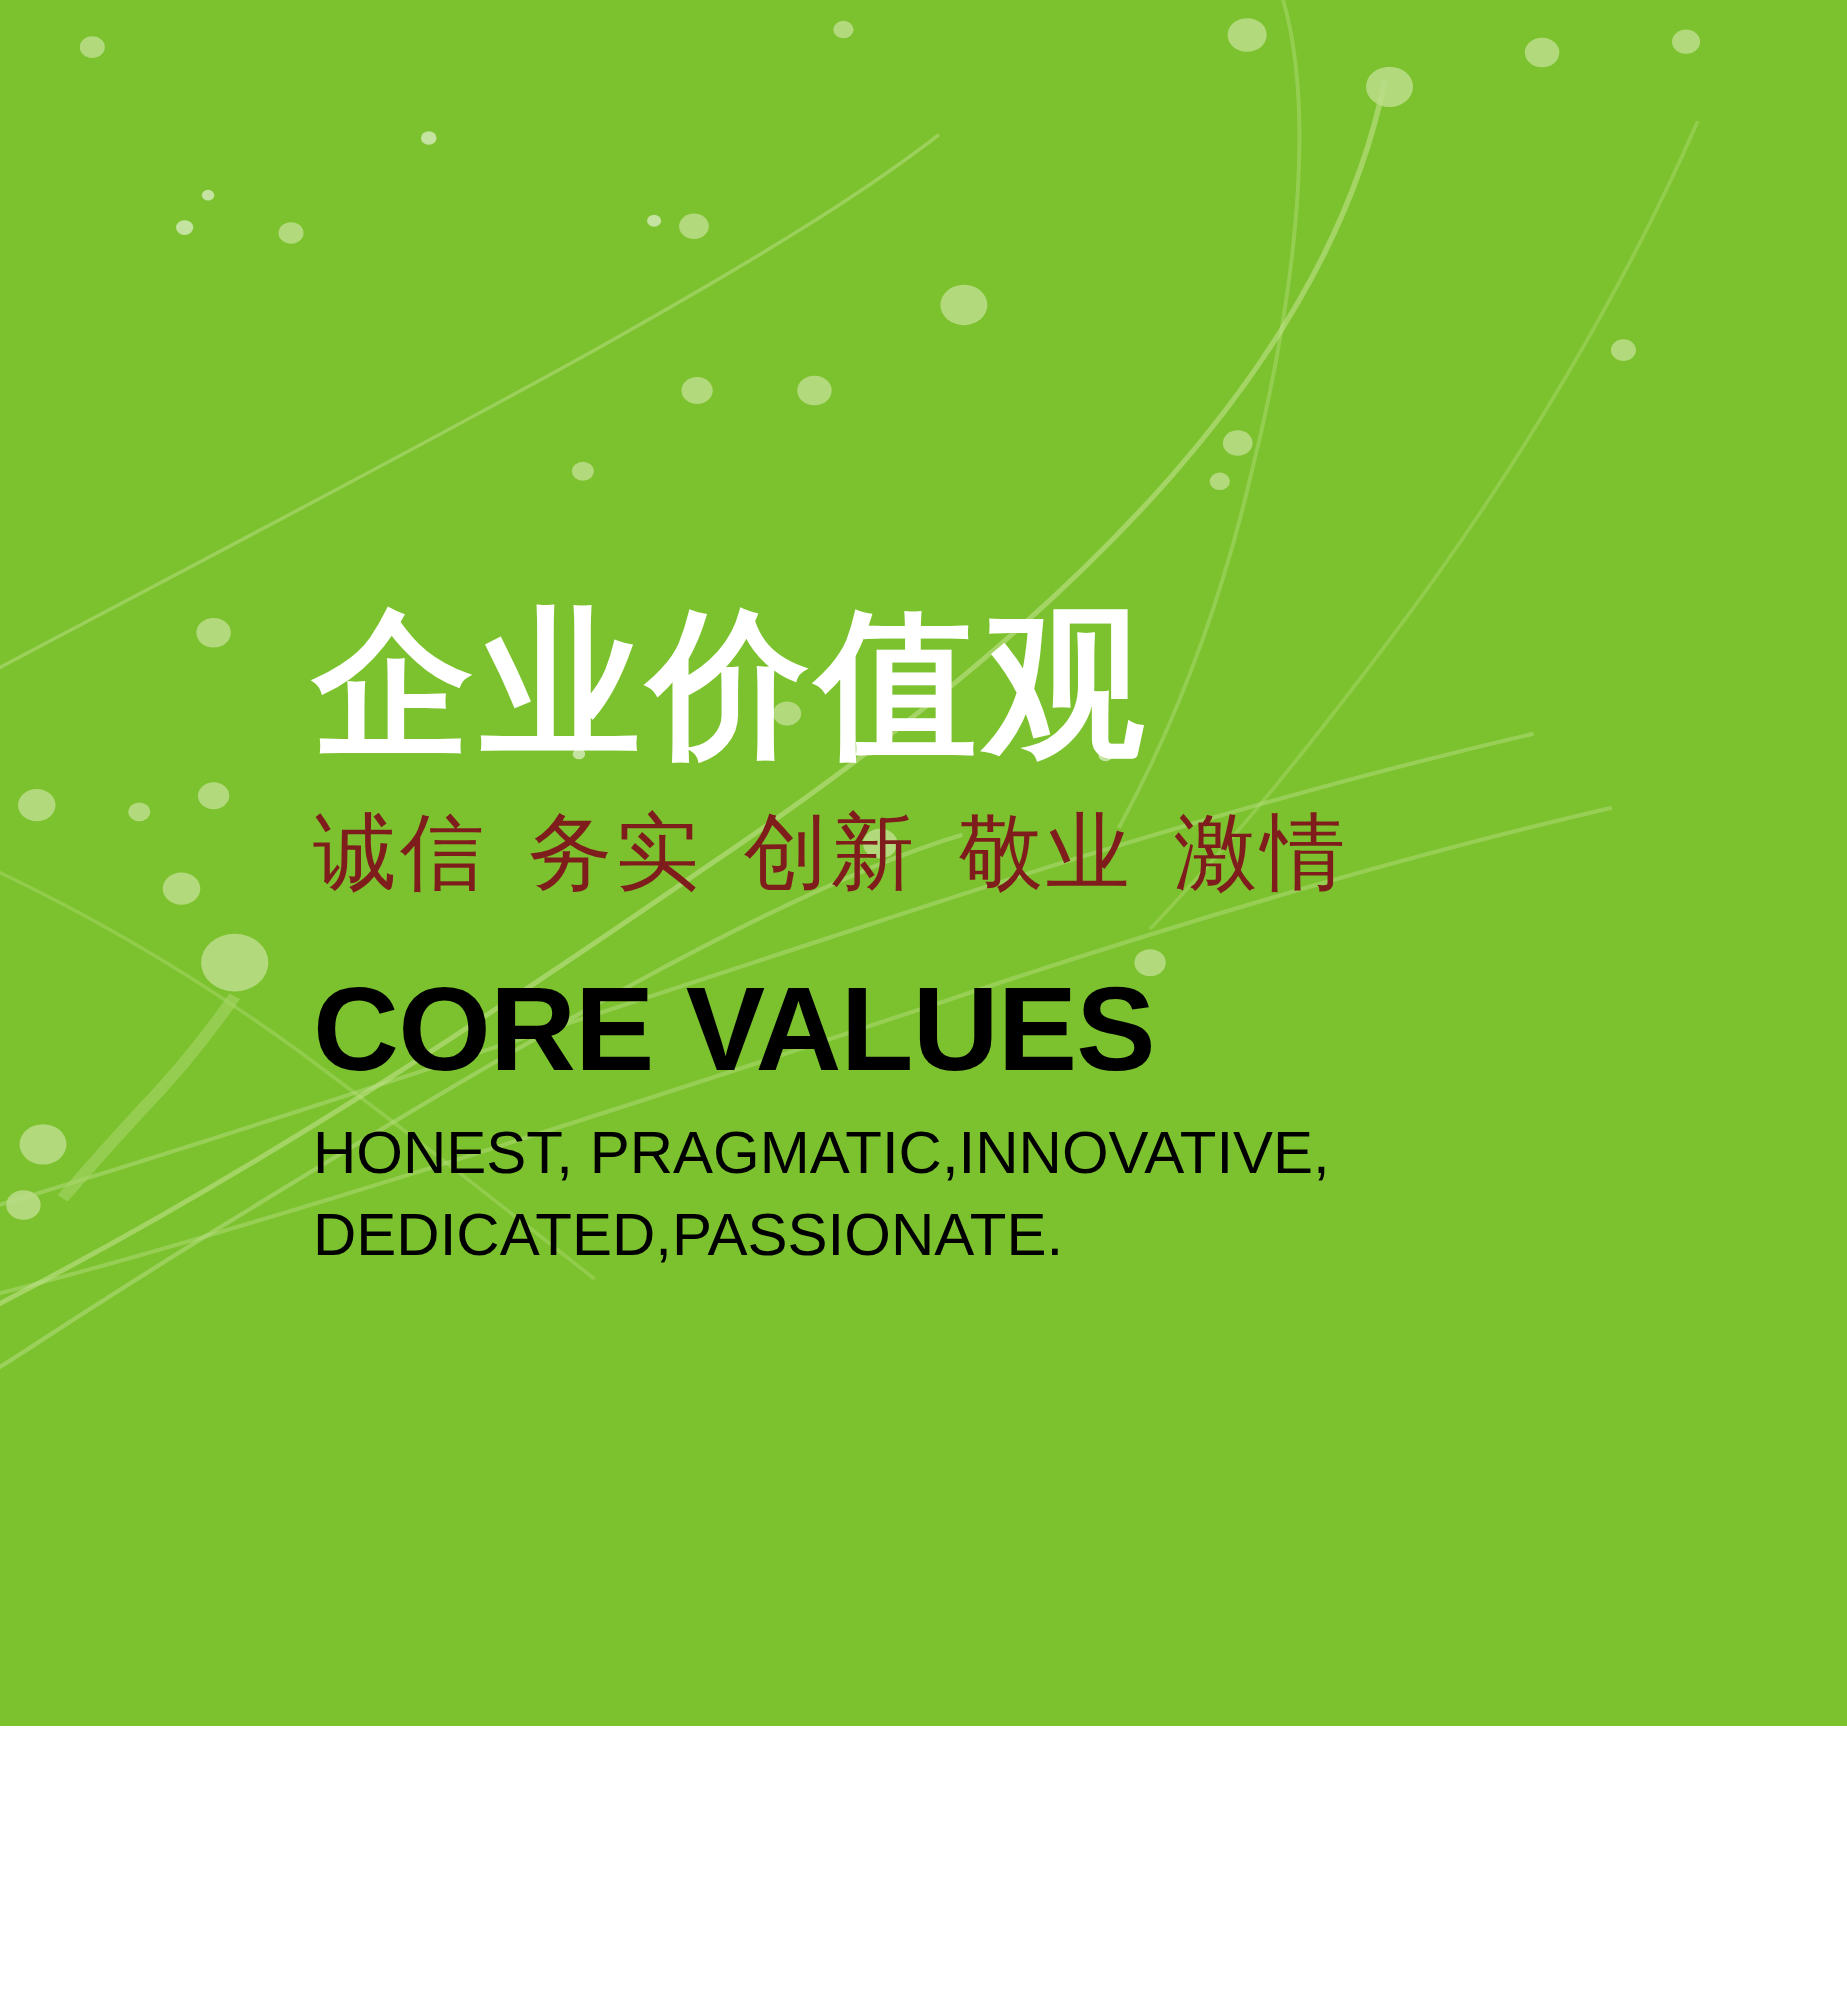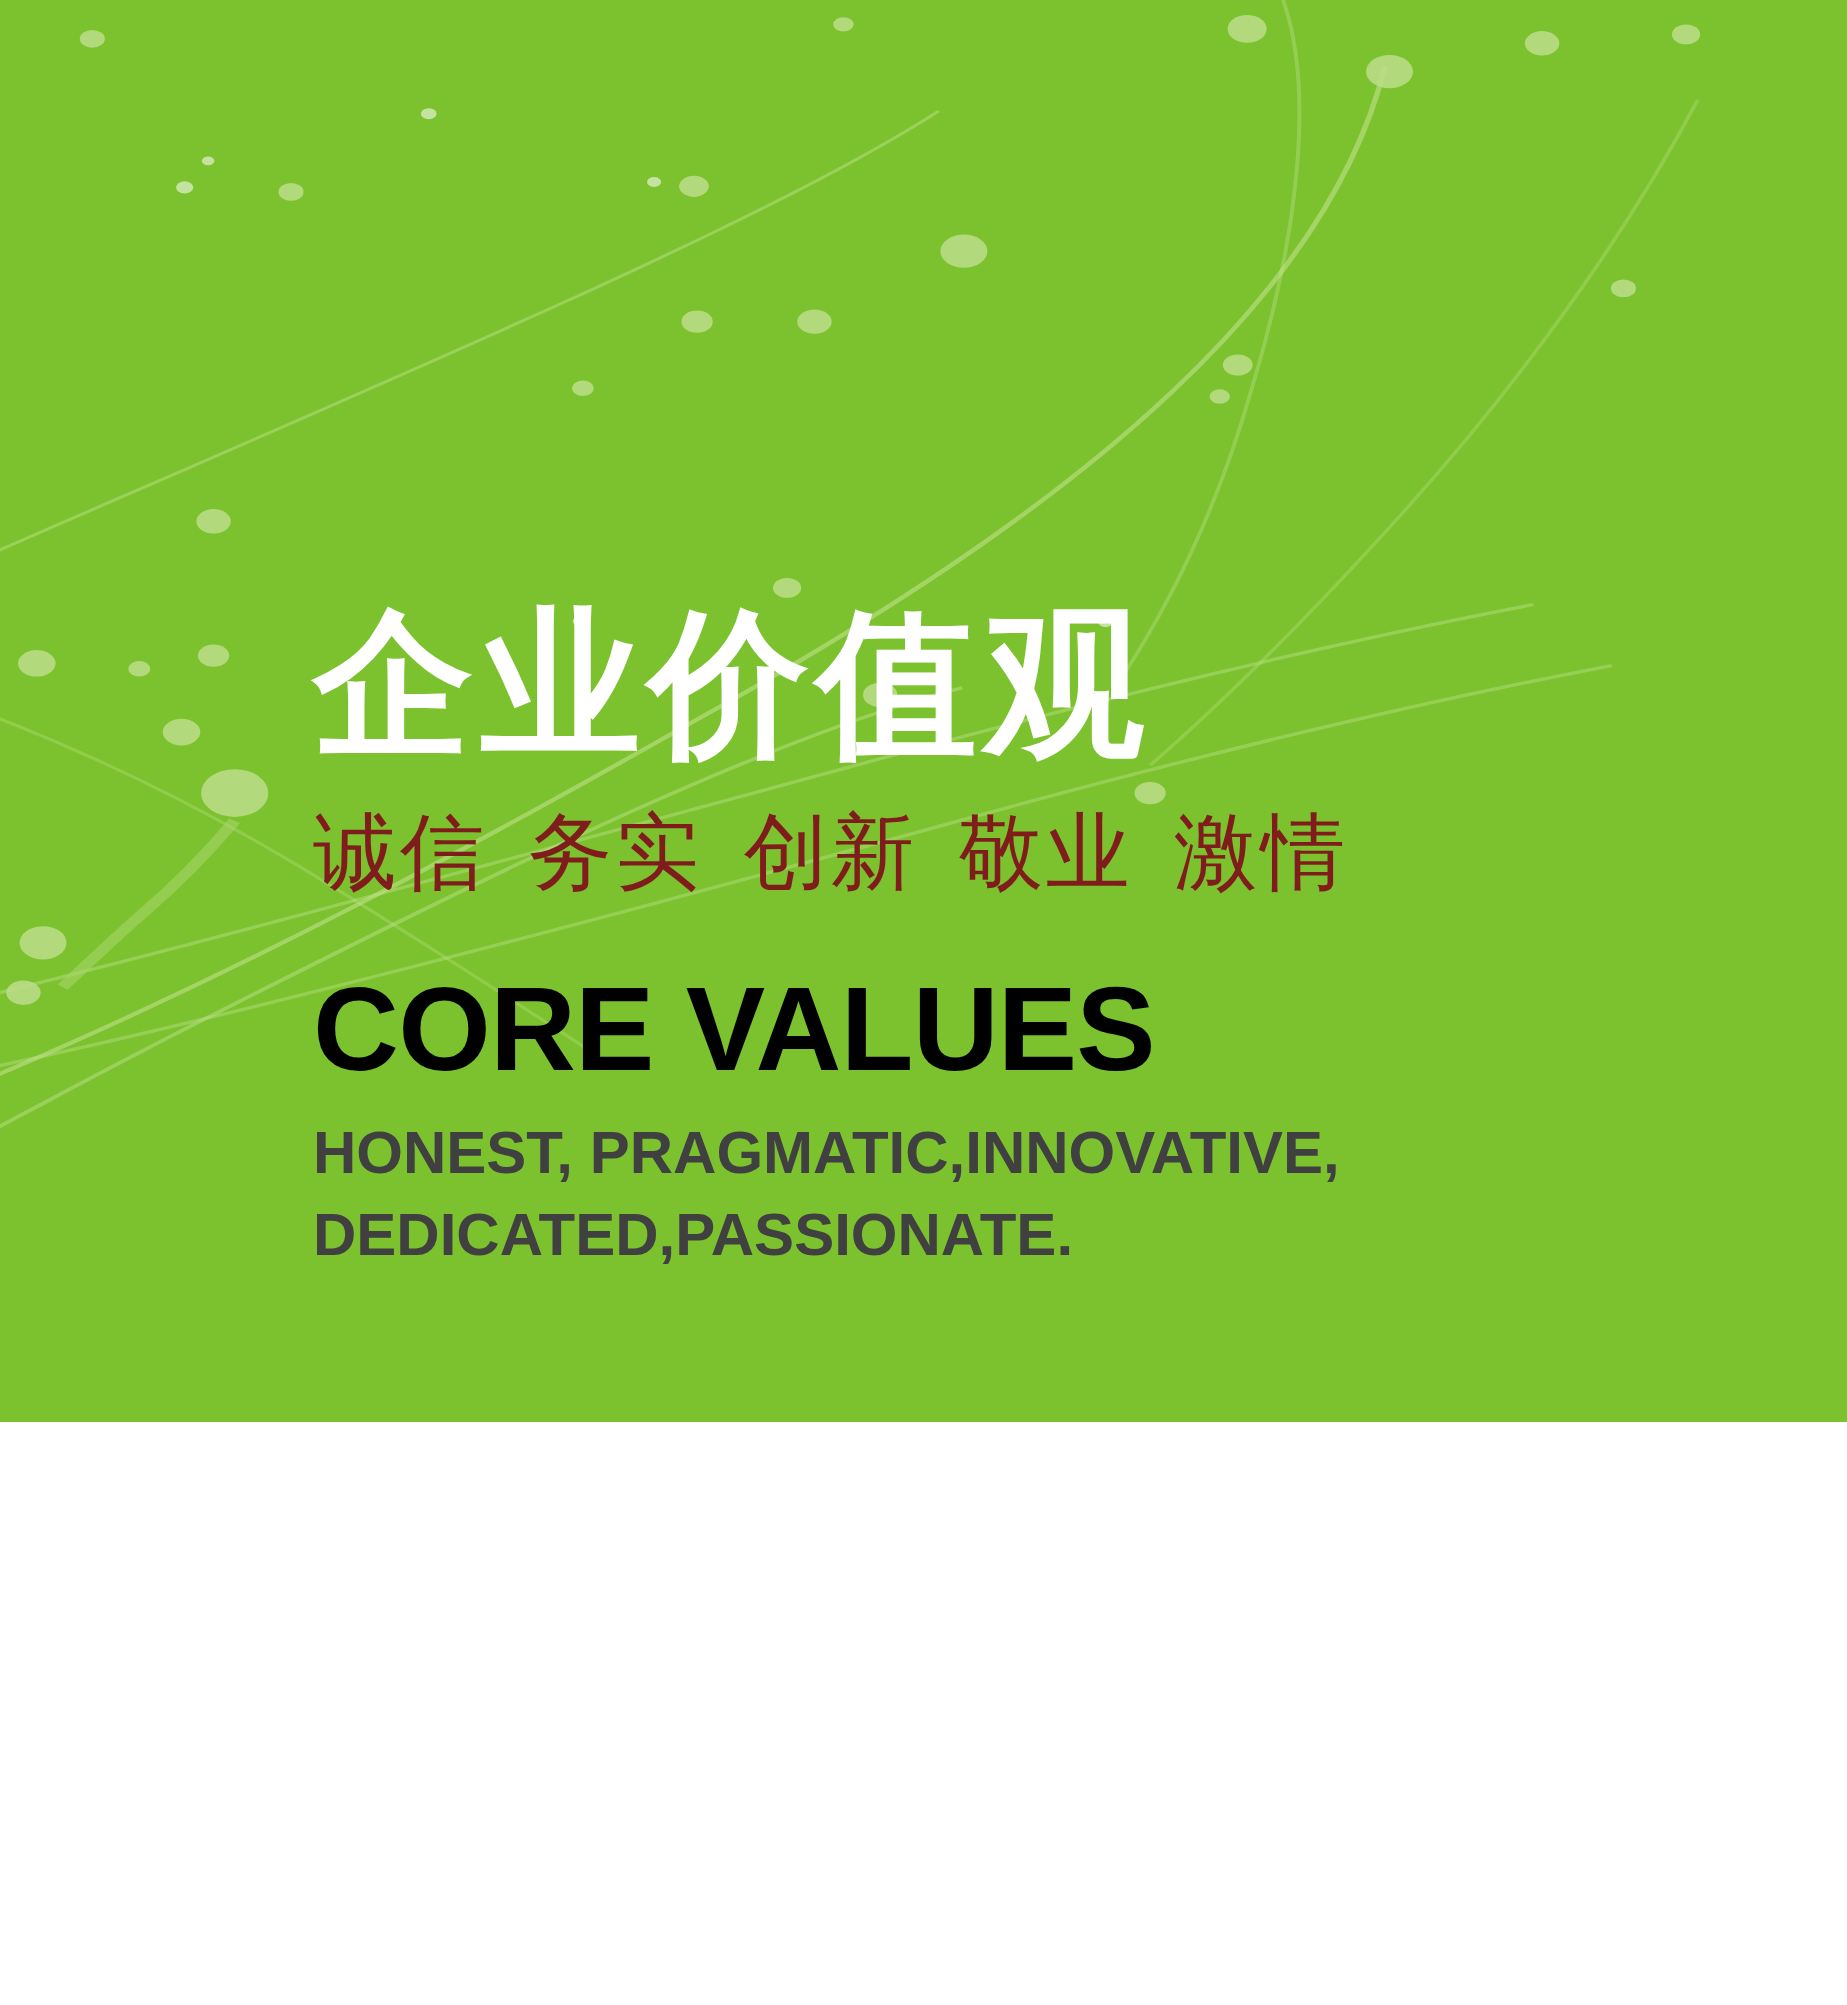--- a/index.html
+++ b/index.html
@@ -3,21 +3,21 @@
 <meta charset="utf-8">
 <style>
   html, body {
     margin: 0;
     padding: 0;
     background: #ffffff;
   }
   #poster {
     position: relative;
     width: 1848px;
-    height: 1422px;
+    height: 1726px;
     overflow: hidden;
     background: #7cc22f;
     font-family: "Liberation Sans", "DejaVu Sans", sans-serif;
   }
   #bg-network {
     position: absolute;
     inset: 0;
     width: 100%;
     height: 100%;
     display: block;
@@ -56,24 +56,24 @@
   .en-title {
     color: #000000;
     font-size: 119px;
     line-height: 1.0;
     font-weight: 700;
     letter-spacing: -0.8px;
     margin: 64px 0 0 0;
     white-space: nowrap;
   }
   .en-body {
-    color: #404040;
+    color: #000000;
     font-size: 60px;
     line-height: 1.38;
-    font-weight: 700;
+    font-weight: 400;
     letter-spacing: 0px;
     margin: 23.5px 0 0 0;
     max-width: 1173px;
   }
   .en-body-line {
     display: block;
     white-space: nowrap;
   }
 </style>
 </head>

